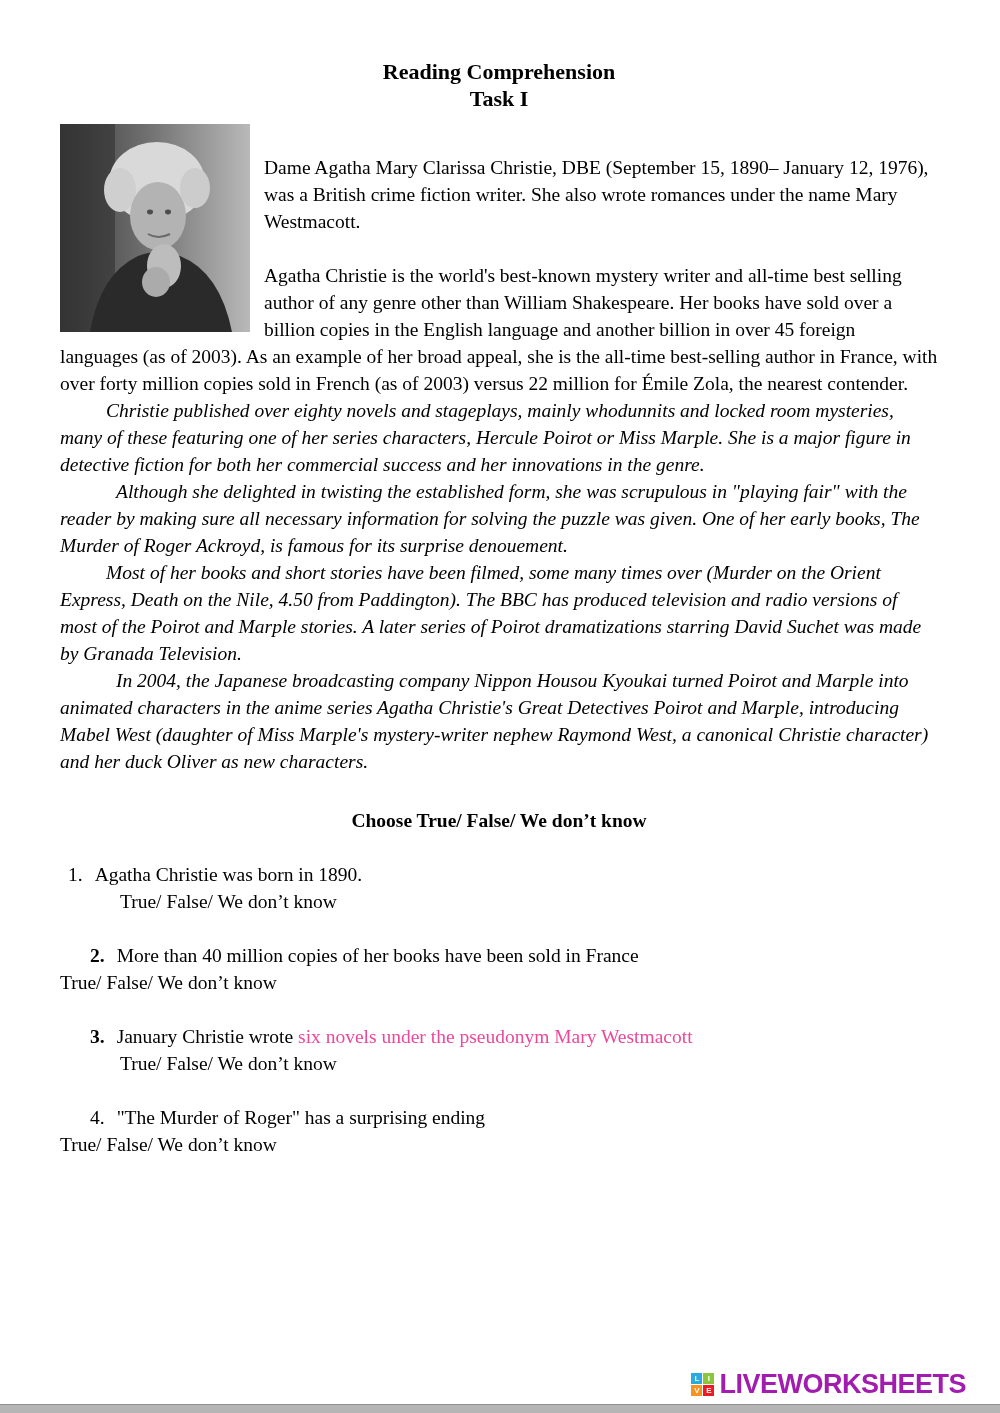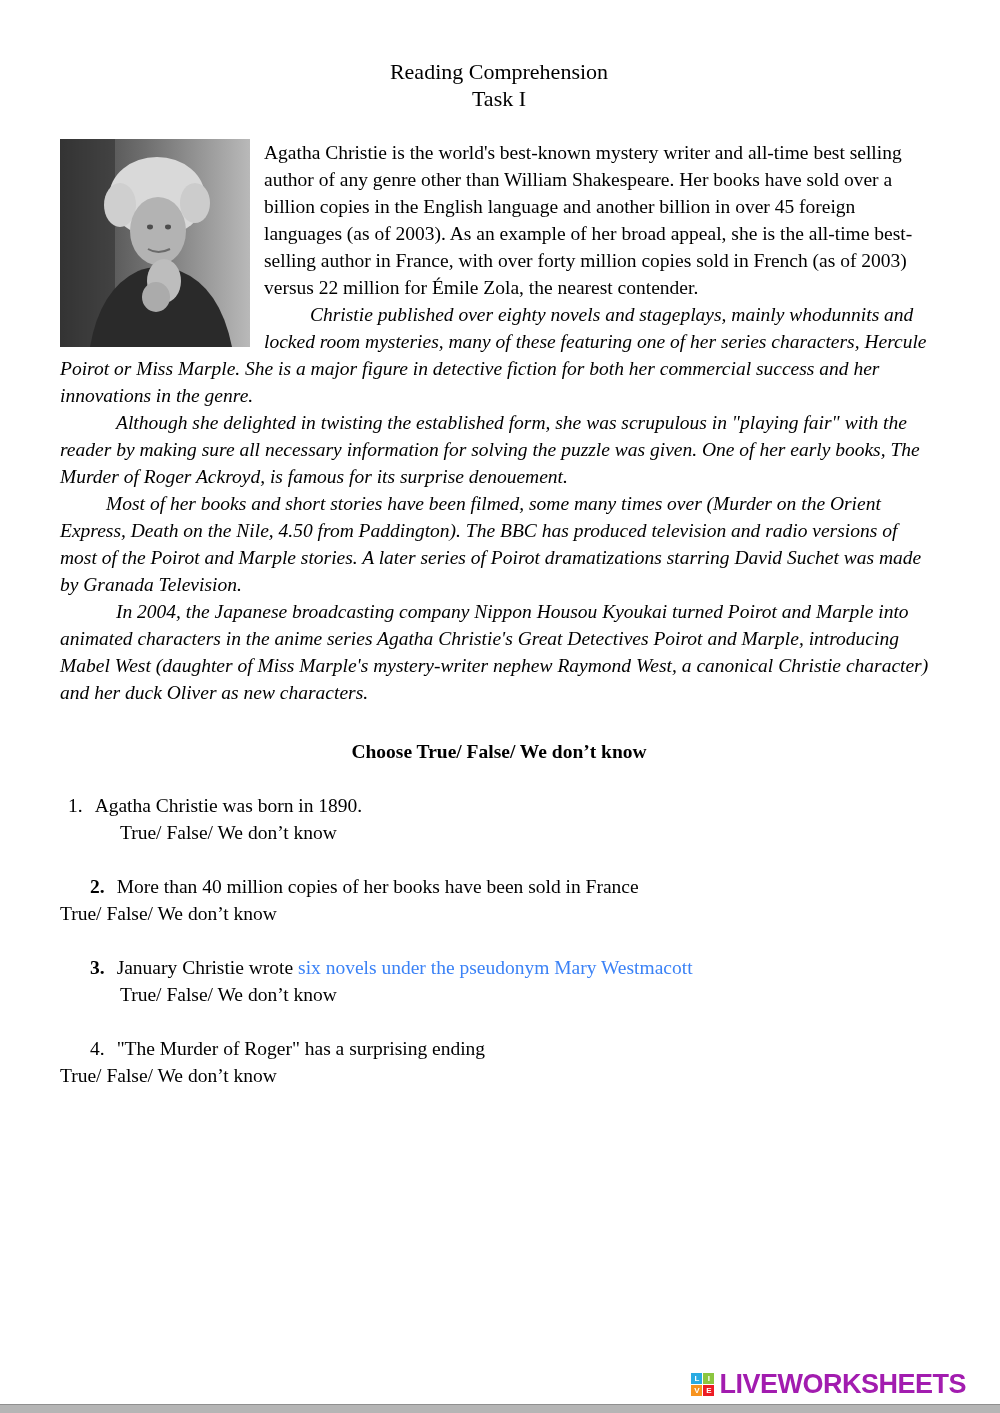--- a/index.html
+++ b/index.html
@@ -9,21 +9,21 @@
     background: #ffffff;
     color: #000000;
     font-family: "Liberation Serif", "DejaVu Serif", serif;
     position: relative;
     overflow: hidden;
   }
   .page { padding: 58px 62px 0 60px; }
 
   .title {
     text-align: center;
-    font-weight: normal;
+    font-weight: bold;
     font-size: 22px;
     line-height: 27px;
   }
 
   .article {
     margin-top: 12px;
     font-size: 19.5px;
     line-height: 27px;
     text-align: left;
   }
@@ -47,21 +47,21 @@
   }
   .task p { margin: 0; }
   .task-heading { font-weight: bold; margin-top: 32px !important; text-align: center; }
   .q { margin-top: 27px; }
   .q-num { display: inline-block; margin-right: 12px; }
   .q-num.bold { font-weight: bold; }
   .q-indent-sm .q-line { padding-left: 8px; }
   .q-indent-md .q-line { padding-left: 30px; }
   .q-options { font-weight: normal; }
   .opt-indent { padding-left: 60px; }
-  .gray-text { color: #3b82f6; text-align: right; }
+  .gray-text { color: #ec4899; text-align: right; }
 
   .footer {
     position: absolute;
     right: 34px;
     bottom: 13px;
     display: flex;
     align-items: center;
     gap: 5px;
   }
   .logo-grid {
@@ -127,20 +127,21 @@
       <ellipse cx="60" cy="66" rx="16" ry="22" fill="#cfcfcf"></ellipse>
       <ellipse cx="135" cy="64" rx="15" ry="20" fill="#cccccc"></ellipse>
       <ellipse cx="98" cy="92" rx="28" ry="34" fill="#b3b3b3"></ellipse>
       <ellipse cx="90" cy="88" rx="3" ry="2.4" fill="#4d4d4d"></ellipse>
       <ellipse cx="108" cy="88" rx="3" ry="2.4" fill="#4d4d4d"></ellipse>
       <path d="M88 110 Q98 116 110 110" stroke="#6a6a6a" stroke-width="2" fill="none"></path>
       <path d="M30 208 Q40 150 78 132 Q98 124 120 132 Q160 148 172 208 Z" fill="#2a2a2a"></path>
       <ellipse cx="104" cy="142" rx="17" ry="22" fill="#bdbdbd"></ellipse>
       <ellipse cx="96" cy="158" rx="14" ry="15" fill="#ababab"></ellipse>
     </svg>
+    <p class="p-first">Dame Agatha Mary Clarissa Christie, DBE (September 15, 1890– January 12, 1976), was a British crime fiction writer. She also wrote romances under the name Mary Westmacott.</p>
     <p class="p-gap">Agatha Christie is the world's best-known mystery writer and all-time best selling author of any genre other than William Shakespeare. Her books have sold over a billion copies in the English language and another billion in over 45 foreign languages (as of 2003). As an example of her broad appeal, she is the all-time best-selling author in France, with over forty million copies sold in French (as of 2003) versus 22 million for Émile Zola, the nearest contender.</p>
     <p class="indent1">Christie published over eighty novels and stageplays, mainly whodunnits and locked room mysteries, many of these featuring one of her series characters, Hercule Poirot or Miss Marple. She is a major figure in detective fiction for both her commercial success and her innovations in the genre.</p>
     <p class="indent2">Although she delighted in twisting the established form, she was scrupulous in "playing fair" with the reader by making sure all necessary information for solving the puzzle was given. One of her early books, The Murder of Roger Ackroyd, is famous for its surprise denouement.</p>
     <p class="indent1">Most of her books and short stories have been filmed, some many times over (Murder on the Orient Express, Death on the Nile, 4.50 from Paddington). The BBC has produced television and radio versions of most of the Poirot and Marple stories. A later series of Poirot dramatizations starring David Suchet was made by Granada Television.</p>
     <p class="indent2">In 2004, the Japanese broadcasting company Nippon Housou Kyoukai turned Poirot and Marple into animated characters in the anime series Agatha Christie's Great Detectives Poirot and Marple, introducing Mabel West (daughter of Miss Marple's mystery-writer nephew Raymond West, a canonical Christie character) and her duck Oliver as new characters.</p>
   </section>
 
   <section class="task">
     <p class="task-heading">Choose True/ False/ We don’t know</p>
 

